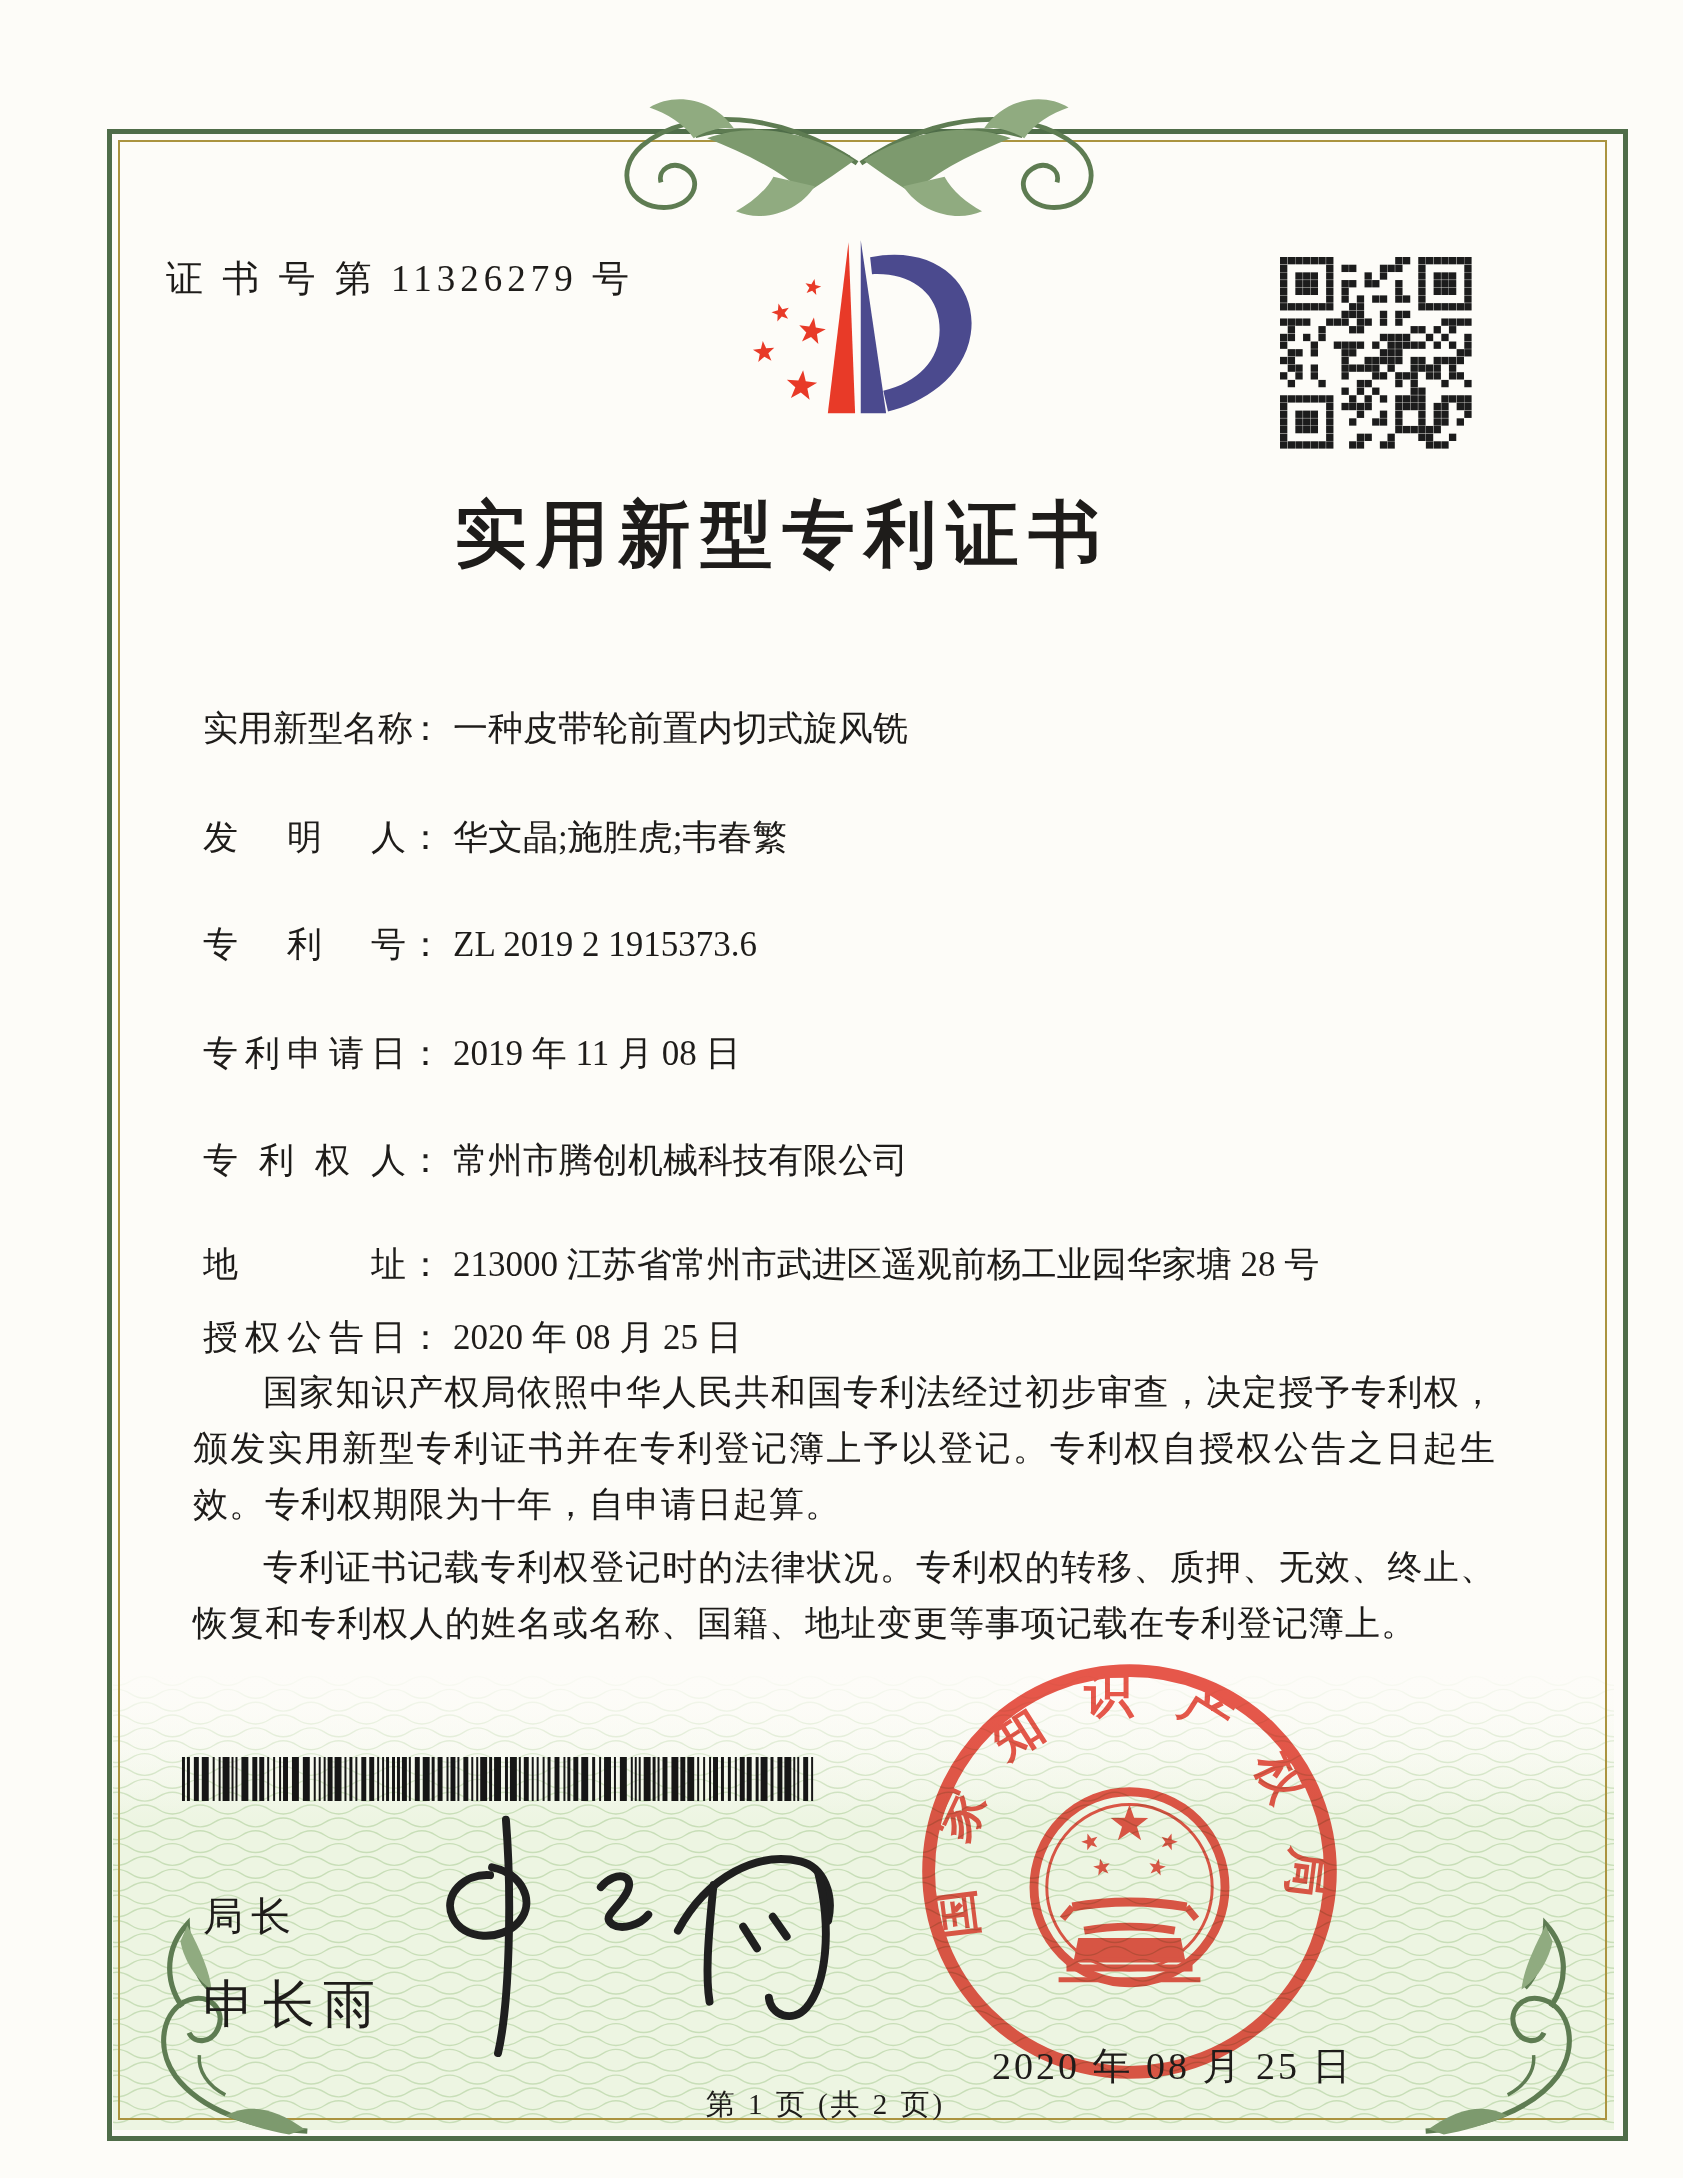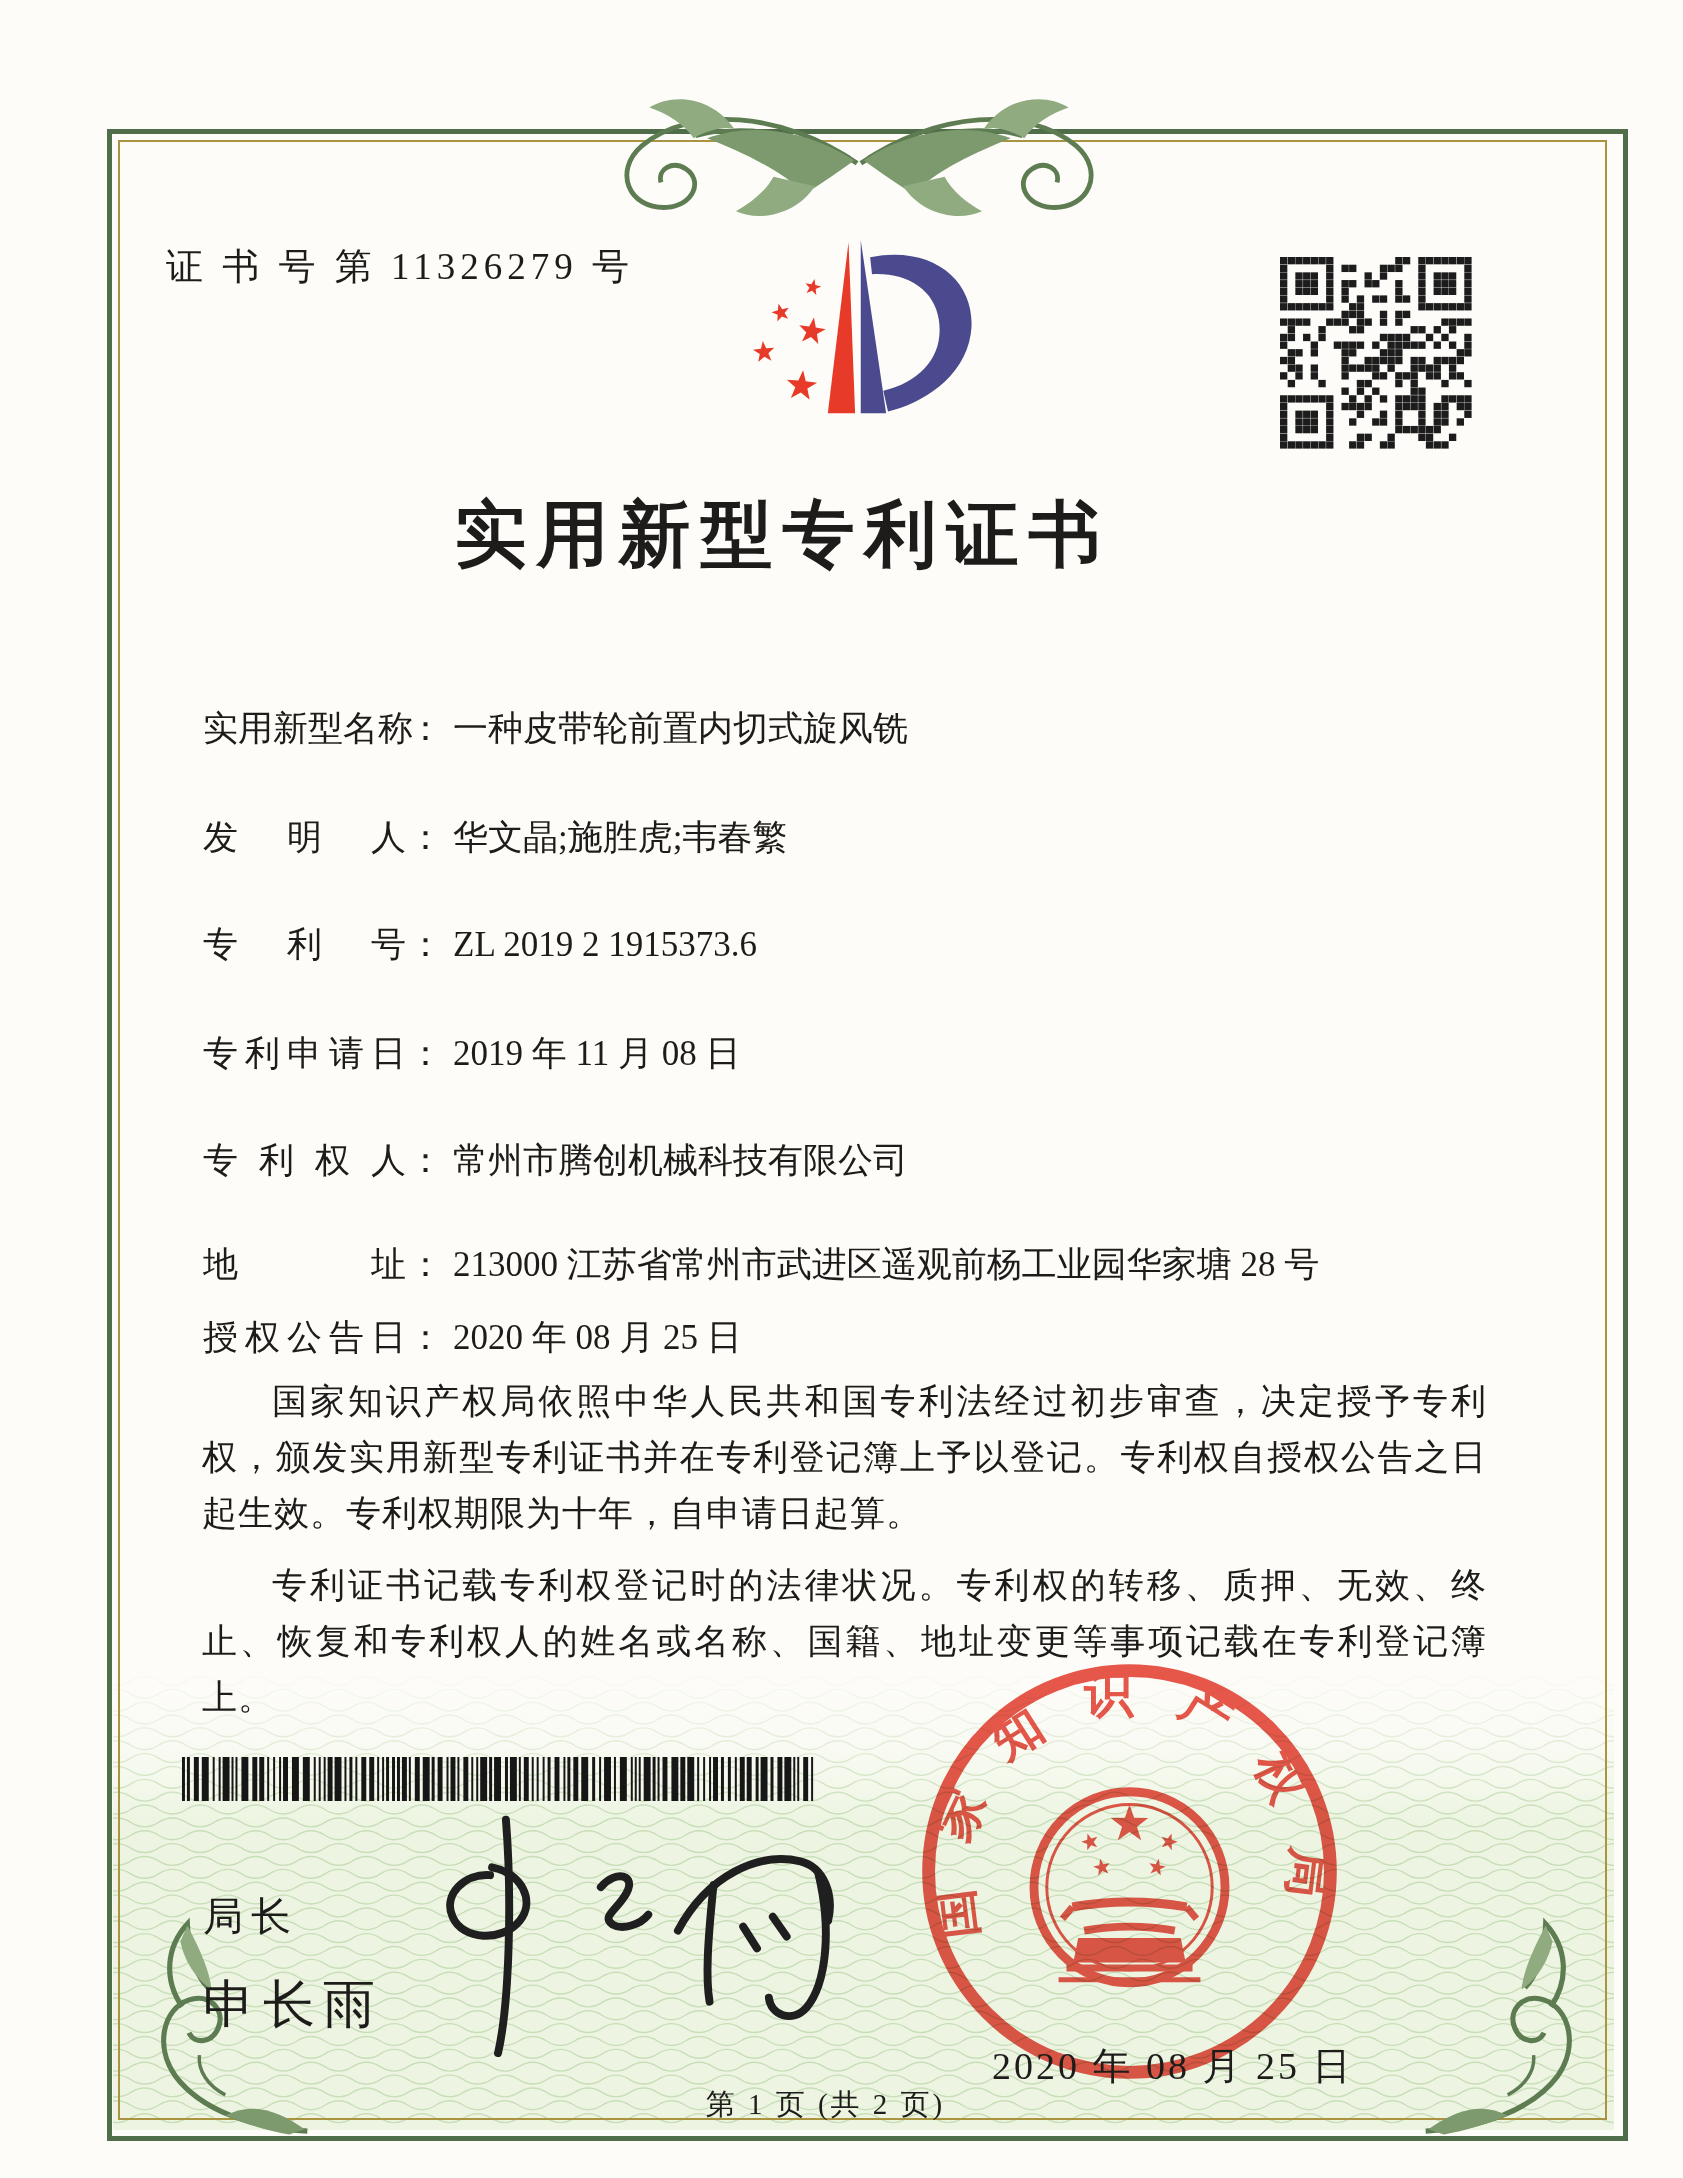--- a/index.html
+++ b/index.html
@@ -10,35 +10,35 @@
                border:5px solid #4f6d49;}
   .frame-inner{position:absolute;left:118px;top:140px;width:1485px;height:1976px;
                border:2px solid #ab9440;}
   
   .wave-band{position:absolute;left:113px;top:1675px;width:1501px;height:455px;
              background:linear-gradient(180deg, rgba(237,245,226,0) 0px, #edf5e2 149px);}
   .wave-band svg{position:absolute;left:0;top:0;width:100%;height:100%;}
   .wave-fade{position:absolute;left:0;top:0;width:100%;height:139px;
              background:linear-gradient(180deg, rgba(253,252,248,.95), rgba(253,252,248,0));}
   
-  .cert-no{position:absolute;left:166px;top:242px;font-size:37px;letter-spacing:5px;font-family:Liberation Serif, serif;}
+  .cert-no{position:absolute;left:166px;top:254px;font-size:37px;letter-spacing:5px;font-family:Liberation Serif, serif;}
   .logo{position:absolute;left:653px;top:196px;width:376px;height:303px;}
   .qr{position:absolute;left:1280px;top:257px;width:192px;height:192px;}
   .title{position:absolute;left:139px;top:487px;width:1287px;text-align:center;
          font-size:72px;font-weight:bold;letter-spacing:10px;}
   
   .field{position:absolute;left:203px;font-size:35px;white-space:nowrap;}
   .field-label{display:inline-block;width:203px;text-align:justify;text-align-last:justify;
                vertical-align:top;}
   .colon{display:inline-block;margin:0 10px 0 2px;}
   .grant-no{position:absolute;left:792px;top:0;}
   
   .body-text{position:absolute;left:186px;top:1358px;width:1317px;font-size:35px;
              line-height:56px;text-align:justify;letter-spacing:1px;}
-  .body-text p{margin:16px;text-indent:2em;}
+  .body-text p{margin:7px;text-indent:2em;}
   
   .barcode{position:absolute;left:180px;top:1757px;width:644px;height:44px;}
   .director-title{position:absolute;left:203px;top:1889px;font-size:40px;letter-spacing:8px;
                   font-family:Liberation Sans, sans-serif;}
   .director-name{position:absolute;left:203px;top:1970px;font-size:52px;letter-spacing:8px;
                  font-family:"Liberation Sans","DejaVu Sans",sans-serif;}
   .signature{position:absolute;left:381px;top:1804px;width:495px;height:257px;}
   .seal{position:absolute;left:903px;top:1643px;width:453px;height:453px;opacity:.92;
         mix-blend-mode:multiply;}
   .seal-date{position:absolute;left:992px;top:2041px;font-size:38px;letter-spacing:3px;}

